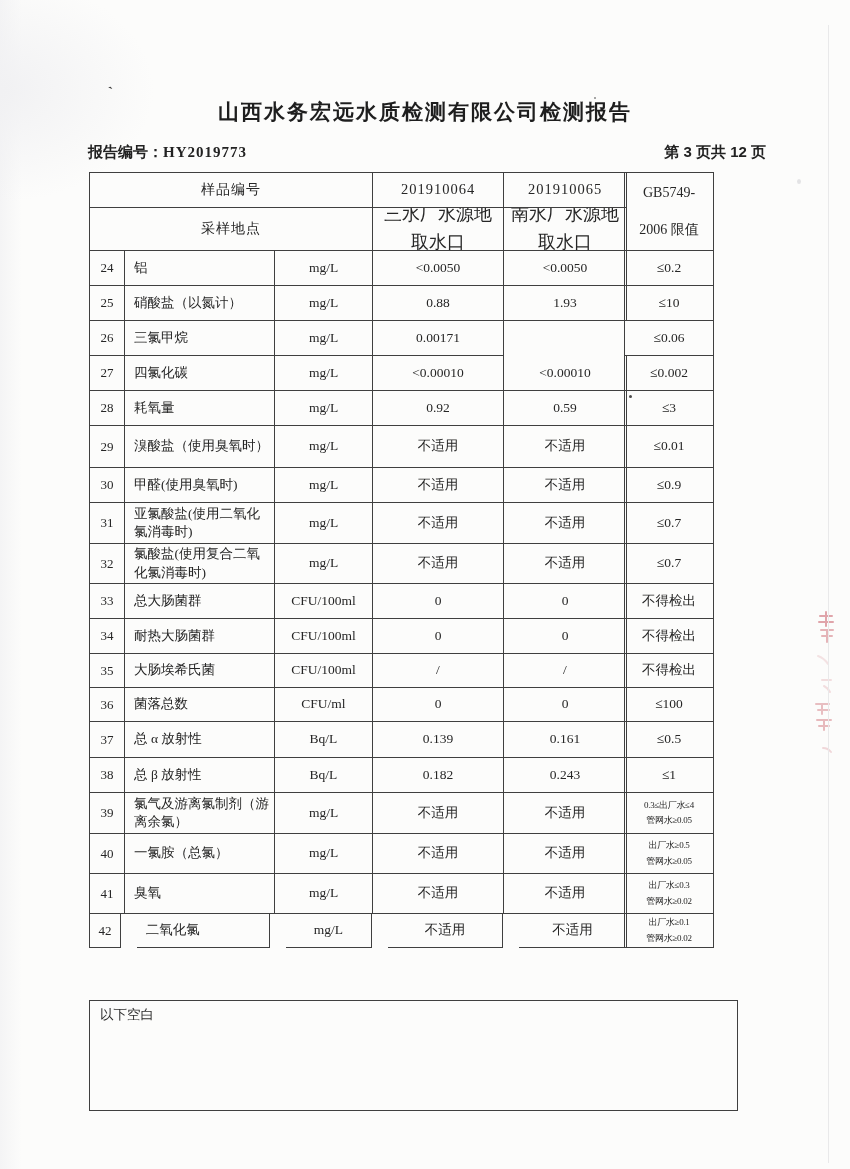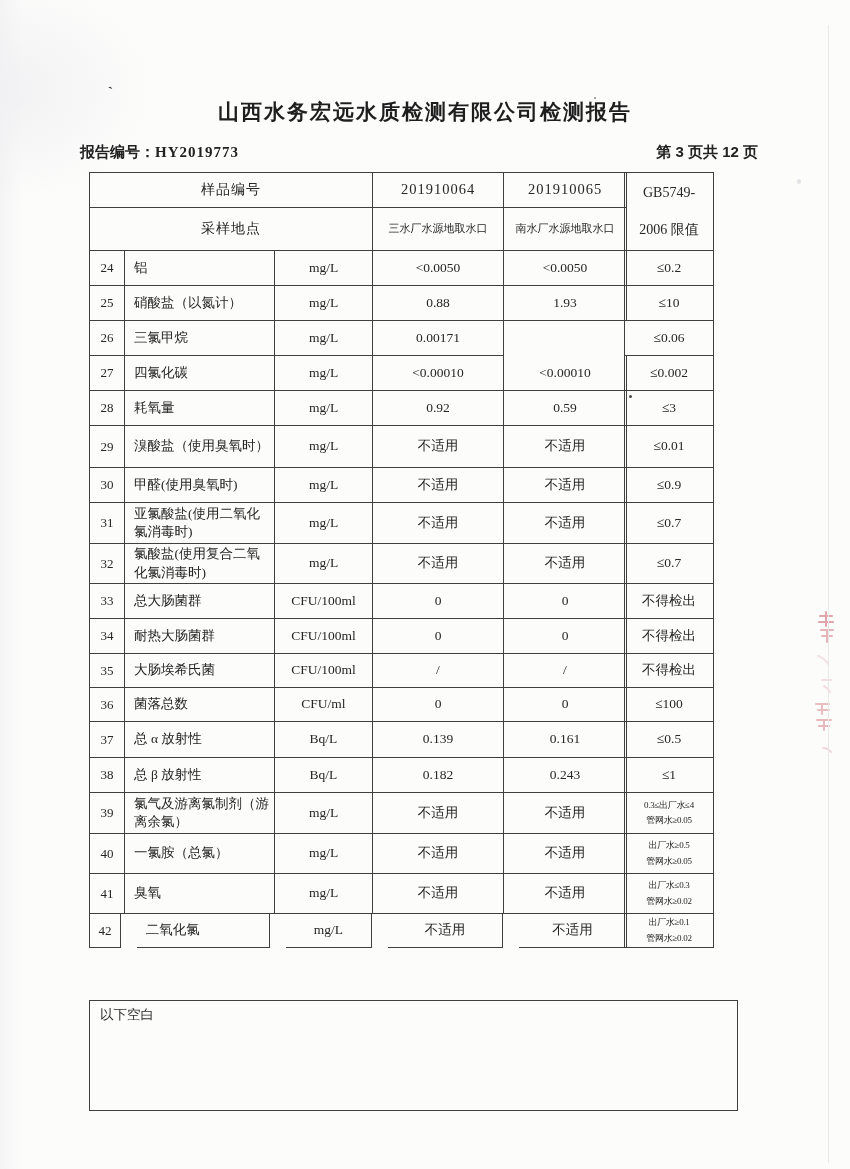--- a/index.html
+++ b/index.html
@@ -20,21 +20,21 @@
     overflow:hidden;
   }
   .title{
     position:absolute;top:98px;left:0;right:0;
     text-align:center;
     font-family:"Liberation Sans","DejaVu Sans",sans-serif;
     font-weight:700;font-size:21px;letter-spacing:2px;
     color:#1e1e1e;
   }
   .meta{
-    position:absolute;top:143px;left:80px;width:678px;
+    position:absolute;top:143px;left:88px;width:678px;
     display:flex;justify-content:space-between;align-items:baseline;
     font-family:"Liberation Sans","DejaVu Sans",sans-serif;
     font-weight:700;font-size:15px;color:#222;
   }
   .meta .num{font-family:"Liberation Serif","DejaVu Serif",serif;font-weight:700;letter-spacing:1px;}
   .strip{
     position:absolute;
     border-top:1.5px solid var(--line);
     border-left:1.5px solid var(--line);
     box-sizing:content-box;
@@ -51,21 +51,21 @@
     overflow:hidden;
   }
   .c-no{width:35px;font-size:13px;}
   .c-name{width:150px;justify-content:flex-start;text-align:left;padding:1px 3px 1px 9px;flex-wrap:wrap;display:block;display:flex;}
   .c-unit{width:98px;}
   .c-v1{width:131px;}
   .c-v2{width:123px;}
   .c-limit{width:89px;flex-direction:column;}
   .c-limit.small{font-size:9px;line-height:1.7;letter-spacing:-0.3px;}
   .c-merged{width:283px;font-size:14px;letter-spacing:1px;}
-  .c-site{flex-direction:row;line-height:1.55;font-size:11px;}
+  .c-site{flex-direction:column;line-height:1.55;font-size:18px;}
   .c-limithead{width:89px;flex-direction:column;font-size:14px;line-height:2.6;}
   .blank-footer{
     position:absolute;left:89px;top:1000px;width:649px;height:111px;
     box-sizing:border-box;border:1.5px solid var(--line);
     font-size:13.5px;color:#2c2c2c;
     padding:5px 10px;
   }
   .edge-line{position:absolute;left:828px;top:25px;width:1px;height:1138px;background:#e9e9ea;}
   .stamp{position:absolute;left:806px;top:608px;width:34px;height:156px;opacity:.55;filter:blur(.4px);}
   .speck{position:absolute;color:#3a3a3a;}

